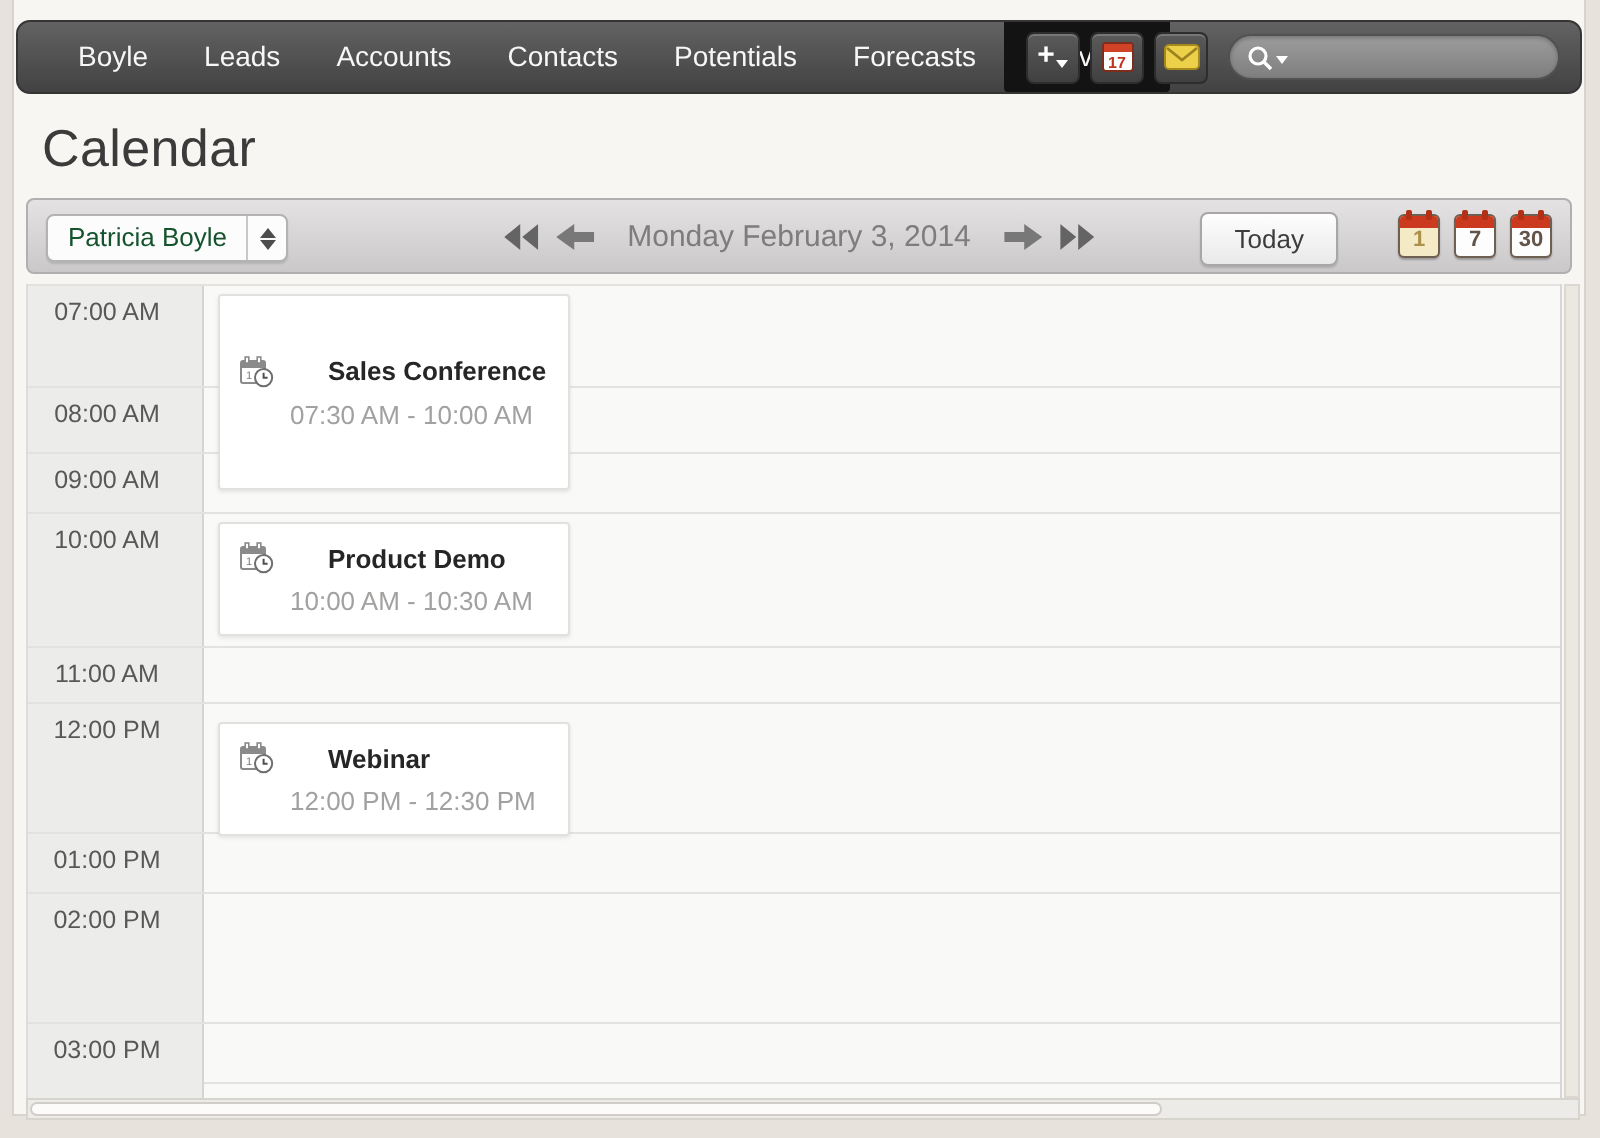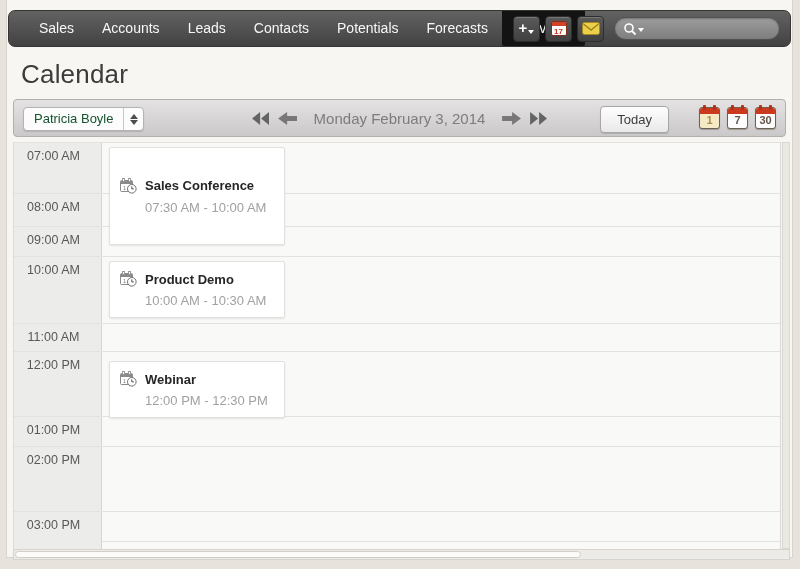--- a/index.html
+++ b/index.html
@@ -85,39 +85,39 @@
   .hour-label { position:absolute; left:0; top:6px; width:79px; text-align:center;
                 font-size:12.5px; color:#585858; }
   .row-stub { height:8px; border-top:1px solid #e2e2e1; }
   .events-layer { position:absolute; left:0; top:0; right:0; bottom:0; pointer-events:none; }
   .event-card { position:absolute; left:95px; width:176px; background:#fff;
                 border:1px solid #e2e1e0; border-radius:2px;
                 box-shadow:0 1px 2px rgba(0,0,0,.09);
                 display:flex; flex-direction:column; justify-content:center;
                 padding-left:10px; pointer-events:auto; cursor:pointer; }
   .event-title-row { display:flex; align-items:center; gap:8px; }
-  .event-title { font-size:13px; font-weight:bold; color:#262626; }
+  .event-title { font-size:13px; font-weight:bold; color:#262626;margin-left:19px; }
   .event-time { font-size:13px; color:#a3a1a0; margin-left:25px; margin-top:6px; }
   .vstrip { position:absolute; right:0; top:0; width:8px; background:#ebe8e2;
             border:1px solid #dcd8d1; }
   .hscroll { margin:0 2px 0 6px; height:11px; background:#edebe7;
              border:1px solid #d7d4ce; position:relative; }
   .hscroll-thumb { position:absolute; left:1px; top:1px; width:566px; height:7px;
                    background:#fcfbfa; border:1px solid #d1cec9; border-radius:4px; cursor:pointer; }
 </style>
 </head>
 <body>
 
 <div class="outer">
 
   <div class="navbar">
     <ul class="nav-items">
-        <li class="nav-item"><span>Sales</span></li>
+        <li class="nav-item"><span>Boyle</span></li>
+        <li class="nav-item"><span>Leads</span></li>
         <li class="nav-item"><span>Accounts</span></li>
-        <li class="nav-item"><span>Leads</span></li>
         <li class="nav-item"><span>Contacts</span></li>
         <li class="nav-item"><span>Potentials</span></li>
         <li class="nav-item"><span>Forecasts</span></li>
         <li class="nav-item active"><span>Activities</span></li>
       </ul>
     <div class="nav-right">
       <div class="sq-btn">
         <span class="plus-glyph">+</span>
         <span class="tiny-caret"></span>
       </div>

